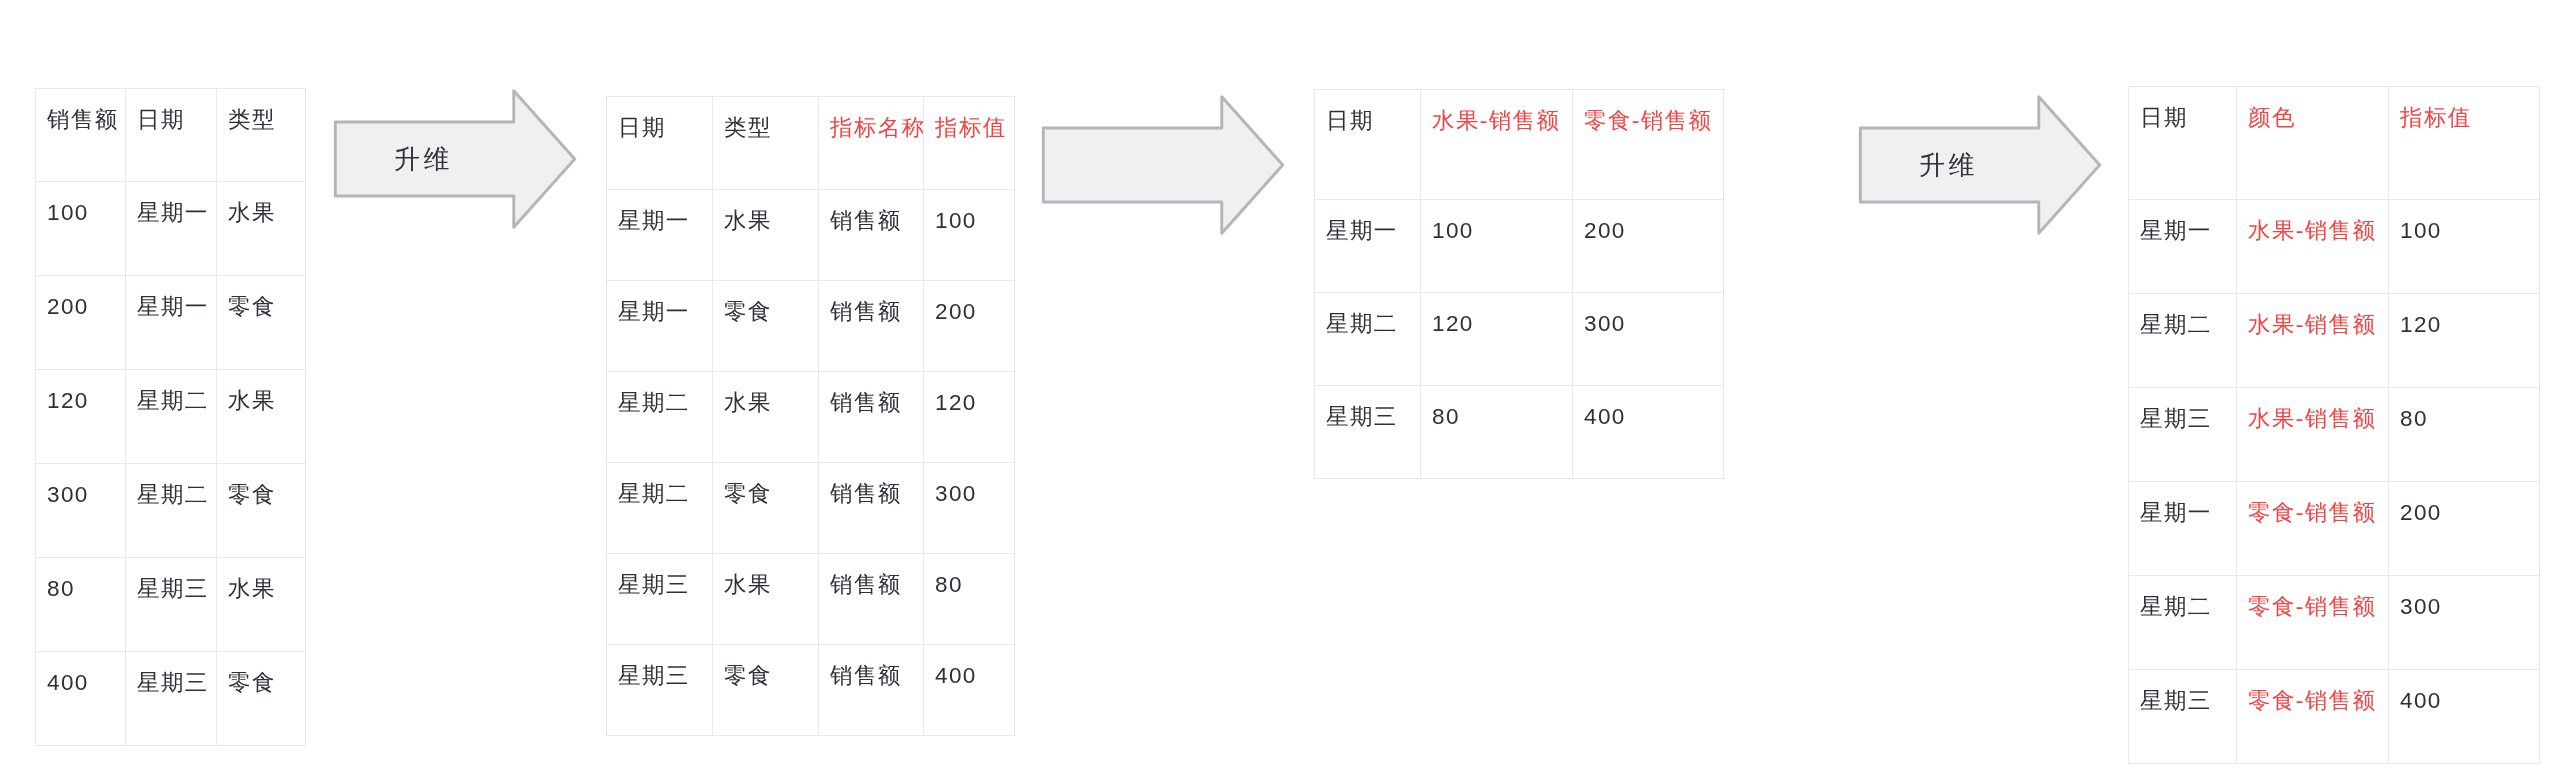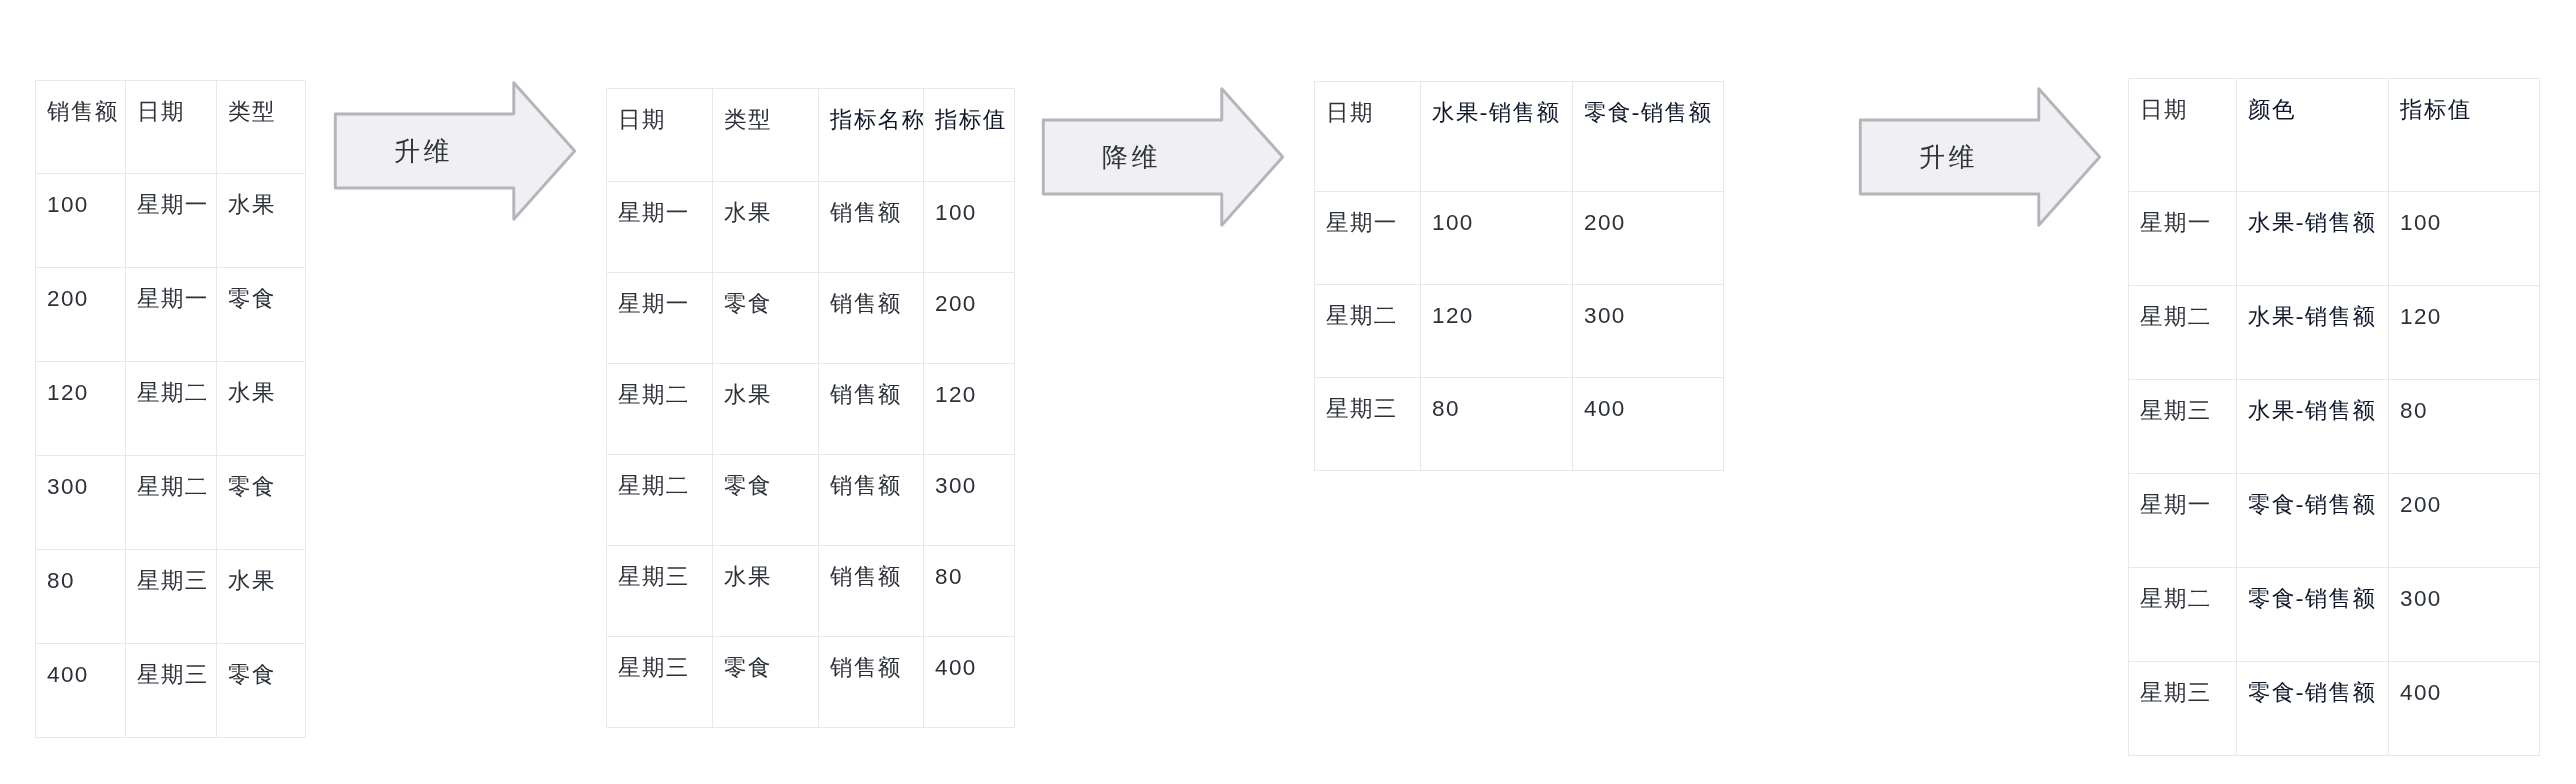--- a/index.html
+++ b/index.html
@@ -1,35 +1,35 @@
 <!DOCTYPE html>
 <html style="font-size:11.6px"><head>
 <meta charset="utf-8">
 <style>
   html,body{margin:0;padding:0;}
   body{
     width:2576px;height:784px;position:relative;background:#ffffff;
     font-family:"Liberation Sans","DejaVu Sans",sans-serif;
     overflow:hidden;
   }
-  .canvas{position:absolute;left:0;top:0;width:2576px;height:643px;}
+  .canvas{position:absolute;left:0;top:8px;width:2576px;height:643px;}
 
   table.grid{
     position:absolute;border-collapse:collapse;table-layout:fixed;background:#ffffff;
   }
   table.grid th,table.grid td{
     border:1.4px solid #e8e8eb;
     vertical-align:top;text-align:left;
     padding:16.7px 7.2px 0 11px;
     font-size:22.5px;line-height:27.5px;font-weight:400;
     color:#2c3038;letter-spacing:1.4px;
     overflow:hidden;white-space:nowrap;
   }
   table.grid th{font-weight:400;}
-  table.grid .red{color:#0f172a;font-family:Liberation Serif, serif;}
+  table.grid .red{color:#ef4444;font-family:Liberation Serif, serif;}
 
   
   .t-source{left:35px;top:80px;width:270px;}
   .t-source thead tr{height:93px;}
   .t-source tbody tr{height:94px;}
   .t-source col:nth-child(1){width:90px;}
   .t-source col:nth-child(2){width:91px;}
   .t-source col:nth-child(3){width:89px;}
 
   .t-raised{left:606px;top:88px;width:407px;}
@@ -178,21 +178,20 @@
           <td>销售额</td>
           <td>400</td>
         </tr>
       </tbody>
     </table>
 
   <div class="arrow a2">
     <svg viewBox="0 0 336 204" aria-hidden="true">
       <polygon points="3,51 249,51 249,8 333,102 249,196 249,153 3,153"></polygon>
     </svg>
-    <span class="arrow-label">降维</span>
   </div>
 
   <table class="grid t-lowered">
       <colgroup>
         <col>
         <col>
         <col>
       </colgroup>
       <thead>
         <tr>

